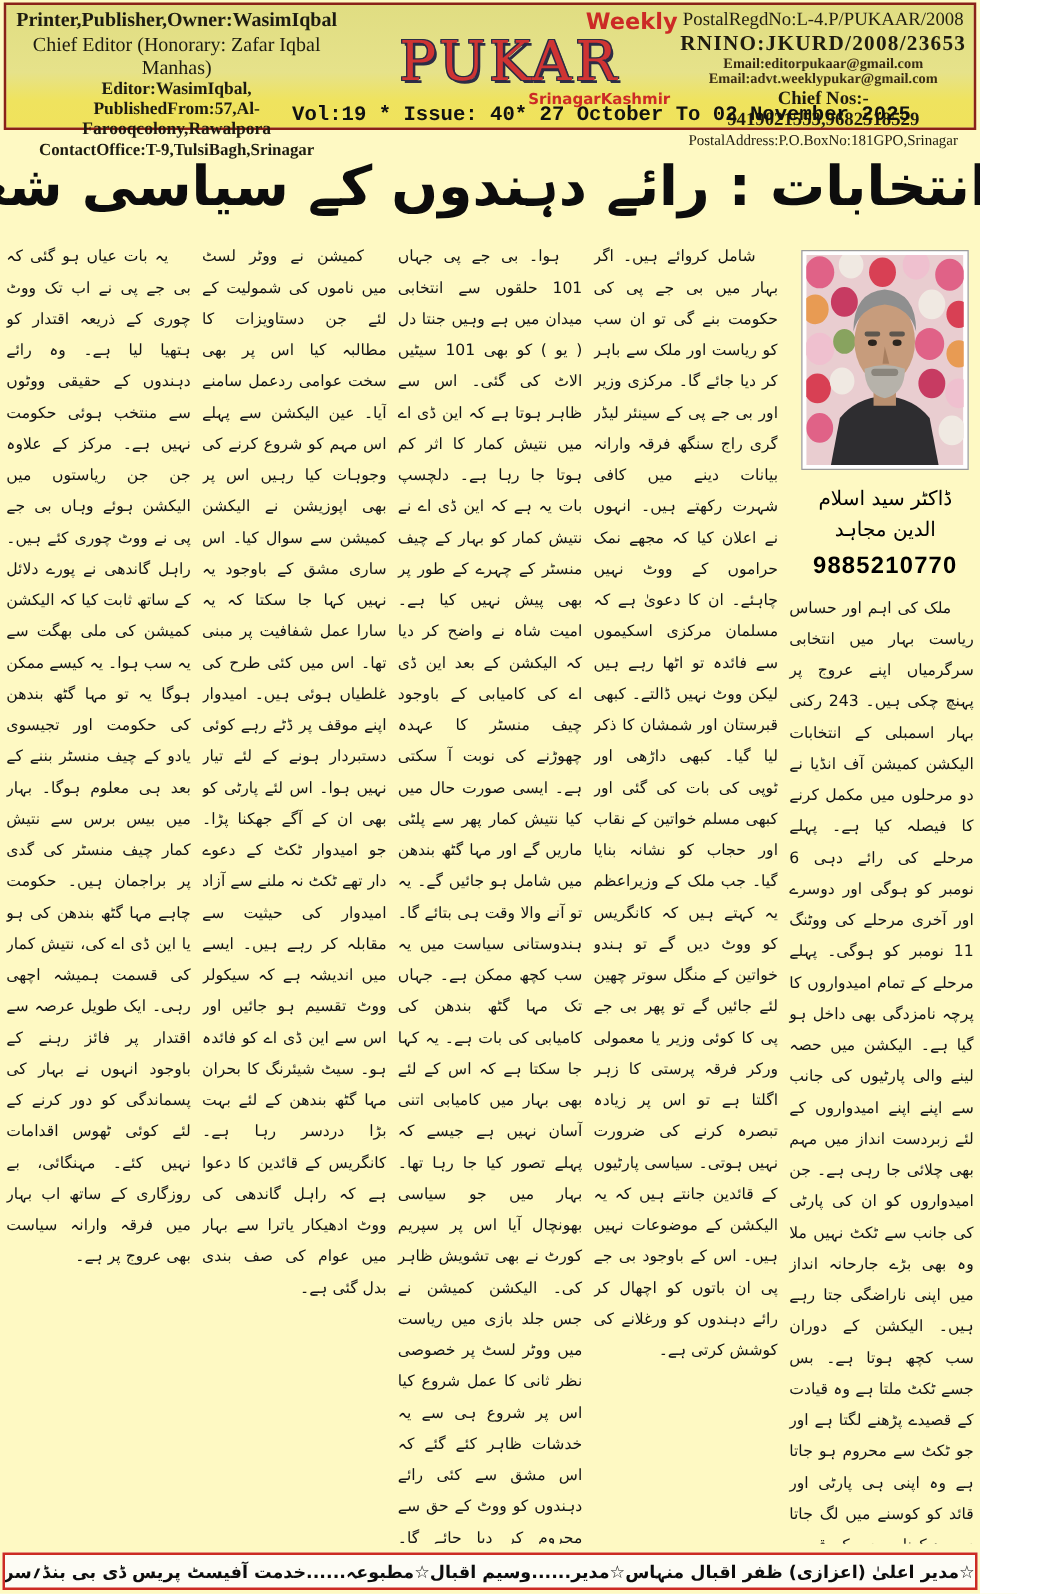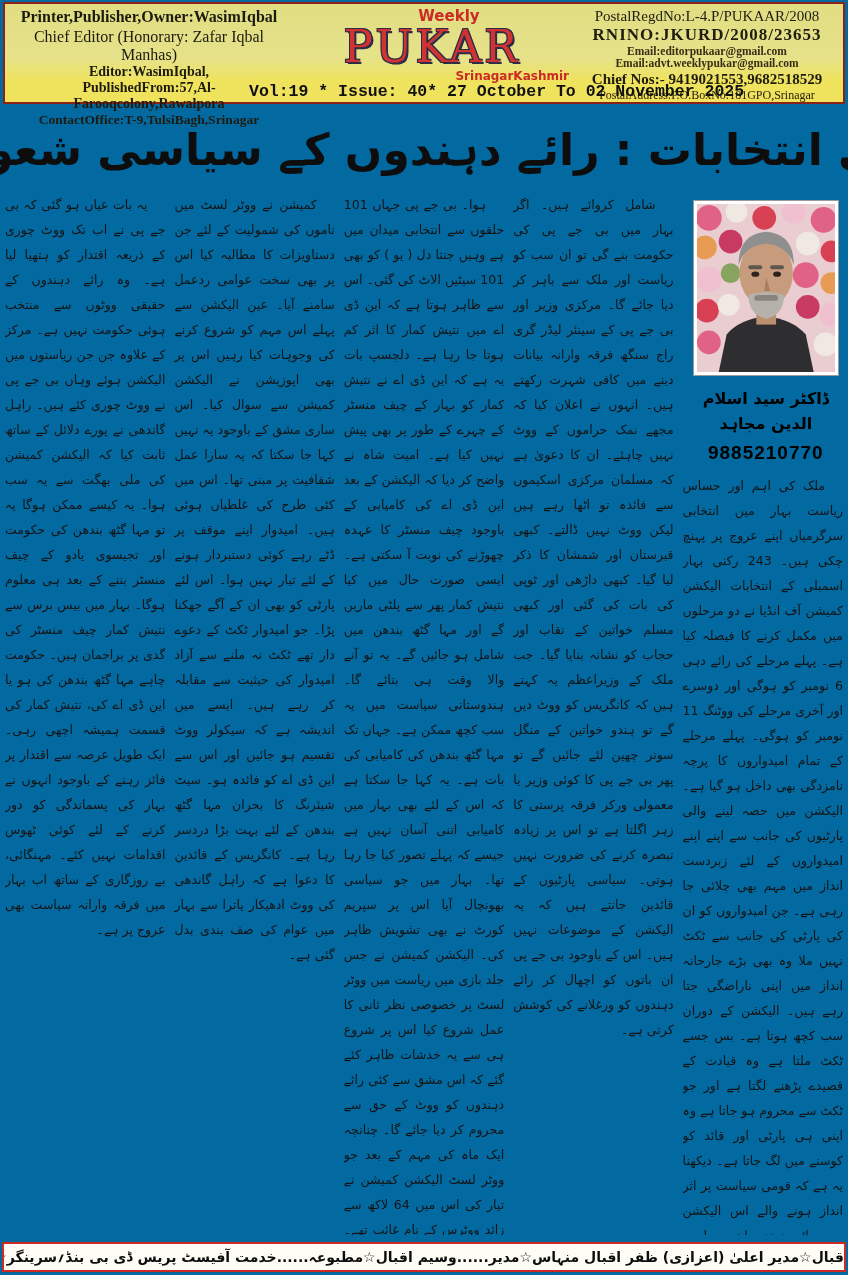--- a/index.html
+++ b/index.html
@@ -1,39 +1,39 @@
 <!DOCTYPE html>
 <html lang="en"><head>
 <meta charset="utf-8">
 <style>
   html,body{margin:0;padding:0;}
   .page{
     position:relative;
-    width:848px;height:1275px;
-    background:#0369a1;
+    width:784px;height:1275px;
+    background:#fef9c3;
     font-family:"Liberation Serif", serif;
     overflow:hidden;
     box-sizing:border-box;
   }
   
   .masthead{
     position:absolute;top:2px;left:3px;right:3px;height:102px;
     background:linear-gradient(180deg,#e0dd82 0%,#e6e28a 55%,#efe35e 78%,#f0e25c 100%);
     border:2px solid #8a2218;
     box-sizing:border-box;
     display:flex;
   }
   .mast-left{width:272px;padding:4px 4px 0 8px;text-align:center;color:#1d1b10;}
   .mast-left .l1{font-size:16px;font-weight:bold;}
   .mast-left .l2{font-size:16px;margin-top:2px;}
   .mast-left .l3{font-size:14px;font-weight:bold;}
   .mast-left .l4{font-size:14px;font-weight:bold;}
   .mast-left .l5{font-size:13.5px;font-weight:bold;}
   .mast-center{width:286px;position:relative;text-align:center;}
-  .weekly{color:#cc2a26;font-size:15px;font-weight:bold;text-align:center;padding:3px 0 0 34px;font-family:"DejaVu Sans",sans-serif;}
+  .weekly{color:#cc2a26;font-size:18px;font-weight:bold;text-align:right;padding:3px 0 0 34px;font-family:"DejaVu Sans",sans-serif;}
   .pukar{
     color:#cf3433;font-size:44px;line-height:44px;font-weight:normal;letter-spacing:3px;
     font-family:"DejaVu Serif",serif;
     text-shadow:2px 2px 0 #2c2c46,-1px -1px 0 #2c2c46,1px -1px 0 #2c2c46,-1px 1px 0 #2c2c46;
   }
   .srinagar{color:#cc2a26;font-size:12px;font-weight:bold;text-align:right;padding-right:6px;font-family:"DejaVu Sans",sans-serif;}
   .volline{
     position:absolute;left:-40px;right:-40px;bottom:1px;
     font-family:Liberation Mono, monospace;
     font-size:16.5px;font-weight:bold;color:#111;white-space:nowrap;text-align:center;
@@ -63,21 +63,21 @@
     font-family:"DejaVu Sans",sans-serif;
     font-size:12.5px;line-height:25px;color:#141414;
     overflow:hidden;
   }
   .col p{margin:0;text-indent:18px;}
   
   .photo-card{margin:8px 4px 4px 10px;}
   .photo-frame{background:#fff;border:1px solid #9b9b9b;padding:3px;}
   .photo-frame svg{display:block;width:100%;height:168px;}
   .photo-caption{
-    direction:rtl;text-align:center;font-weight:bold;font-size:16px;
+    direction:rtl;text-align:center;font-weight:normal;font-size:16px;
     margin-top:10px;color:#000;font-family:"DejaVu Sans",sans-serif;
   }
   .photo-phone{
     text-align:center;font-family:"Liberation Sans",sans-serif;
     font-weight:bold;font-size:19px;color:#000;margin:4px 0 8px 0;letter-spacing:1px;
   }
   
   .footer{
     position:absolute;left:2px;right:2px;bottom:3px;height:30px;
     background:#fdfcf5;border:2px solid #cc2b23;box-sizing:border-box;

